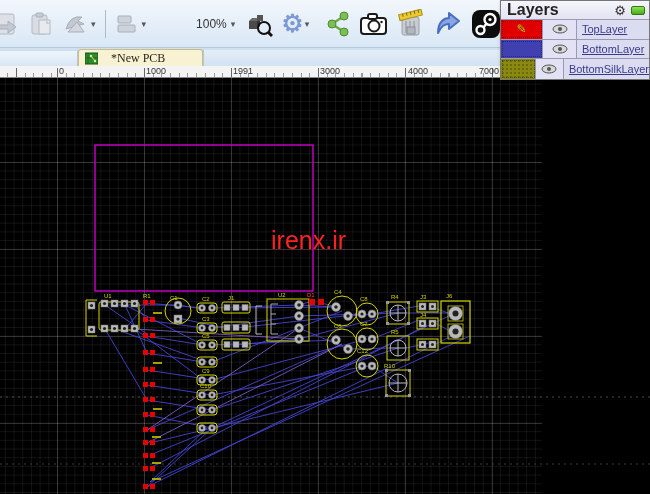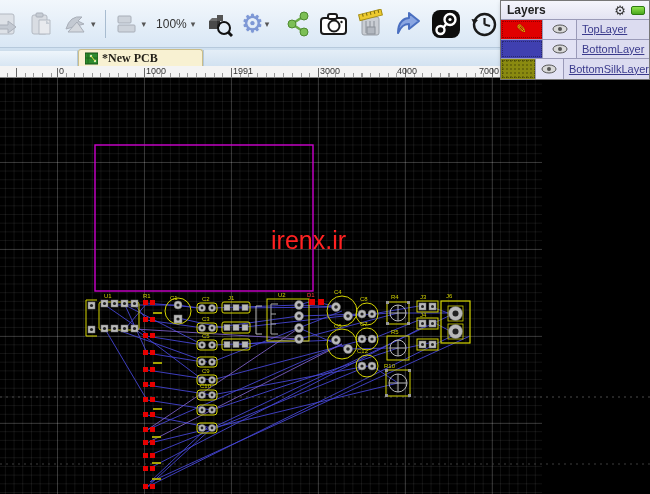--- a/index.html
+++ b/index.html
@@ -10,36 +10,36 @@
   
   .toolbar { height:48px; background:linear-gradient(#f2f7fc,#d9e7f5);
              border-bottom:1px solid #b6c9dc; display:flex; align-items:center;
              padding-left:0; }
   .tbtn { display:flex; align-items:center; justify-content:center;
           height:34px; padding:0 4px; }
   .tbtn svg { display:block; }
   .caret { font-size:9px; color:#555; margin-left:1px; }
   .tsep { width:1px; height:28px; background:#a8bcd0; margin:0 5px; }
   .zoomctl { font-size:12px; color:#333; display:flex; align-items:center;
-             gap:3px; padding:0 6px; }
+             gap:3px; padding:0 6px;margin-left:40px; }
   .gear-glyph { font-size:25px; color:#7e98d6; line-height:1;
                 text-shadow:0 0 1px #5c7cc6; }
 
   
   .tabbar { height:18px; background:#cfe0f0; border-bottom:1px solid #aac2d8;
             position:relative; }
   .tab-lead { position:absolute; left:0; top:2px; width:78px; height:16px;
               background:linear-gradient(#eef5fb,#d8e6f3);
               border-right:1px solid #b4c8da; border-top:1px solid #cdddeb;}
   .tab-active { position:absolute; left:78px; top:1px; width:125px; height:17px;
                 background:#f8f1d2; border:1px solid #c9bd8a; border-bottom:none;
                 border-radius:3px 3px 0 0; display:flex; align-items:center;
                 gap:4px; padding:0 6px; }
-  .tab-active .tlabel { font-family:"Liberation Serif", serif; font-weight:bold;
-                        font-size:12px; color:#221f18; white-space:nowrap; }
+  .tab-active .tlabel { font-family:"Liberation Serif", serif; font-weight:normal;
+                        font-size:12px; color:#221f18; white-space:nowrap;margin-left:9px; }
   .tab-trail { position:absolute; left:203px; right:0; top:2px; height:16px;
                background:linear-gradient(#e4eef7,#d2e2f1); border-left:1px solid #b4c8da;}
 
   
   .ruler { position:relative; height:12px; background:#f4f4f4;
            border-bottom:1px solid #888; overflow:hidden; }
   .ruler-minor { position:absolute; left:0; right:0; bottom:0; height:4px;
     background:repeating-linear-gradient(90deg,#999 0 1px,transparent 1px 8.7px);
     background-position-x:57px; }
   .ruler-major { position:absolute; left:0; right:0; bottom:0; height:9px;
@@ -58,21 +58,21 @@
     background-position:57px -3px, 57px -3px, 57px -3px, 57px -3px; }
   .canvas svg { position:absolute; left:0; top:0; }
   .watermark { position:absolute; left:271px; top:148px; font-size:25px;
                color:#ff2222; letter-spacing:0px; }
 
   
   .layers { position:absolute; top:0; right:0; width:150px; background:#dfdff2;
             border:1px solid #777; box-shadow:2px 2px 5px rgba(0,0,0,.35); z-index:20; }
   .layers-header { height:19px; background:linear-gradient(#f5f5fc,#e3e3f2);
                    border-bottom:1px solid #9a9ab8; display:flex; align-items:center; }
-  .layers-title { font-size:12px; font-weight:bold; color:#222; padding-left:6px; flex:1; }
+  .layers-title { font-size:16px; font-weight:bold; color:#222; padding-left:6px; flex:1; }
   .lgear { font-size:13px; color:#333; line-height:1; margin-right:5px; }
   .ltoggle { width:14px; height:9px; background:linear-gradient(#8fe24e,#4aa81e);
              border:1px solid #2c7a10; border-radius:2px; margin-right:4px; }
   .lrow { display:flex; height:19.5px; border-bottom:1px solid #9a9ab8; }
   .lrow:last-child { border-bottom:none; }
   .lswatch { width:42px; border-right:1px solid #9a9ab8; position:relative;
              display:flex; align-items:center; justify-content:center;
              outline:1px dotted rgba(0,0,0,.35); outline-offset:-2px; }
   .sw-top { background:#e00000; } .sw-bottom { background:#4040b0; }
   .sw-topsilk { background:#ffff00; }
@@ -221,21 +221,21 @@
     <div class="tab-trail"></div>
   </div>
 
   <div class="ruler">
     <div class="ruler-minor"></div>
     <div class="ruler-major"></div>
     <span class="rlabel" style="left:59px">0</span>
     <span class="rlabel" style="left:146px">1000</span>
     <span class="rlabel" style="left:233px">1991</span>
     <span class="rlabel" style="left:320px">3000</span>
-    <span class="rlabel" style="left:397px">4000</span>
+    <span class="rlabel" style="left:408px">4000</span>
     <span class="rlabel" style="left:479px">7000</span>
   </div>
 
   <div class="canvas">
     <svg width="650" height="416" viewBox="0 0 650 416">
 
       <line x1="0" y1="319" x2="650" y2="319" stroke="#4a4a4a" stroke-width="1" stroke-dasharray="2,4"></line>
       <line x1="0" y1="386" x2="650" y2="386" stroke="#3c3c3c" stroke-width="1" stroke-dasharray="2,4"></line>
 
       <rect x="95" y="67" width="218" height="146" fill="none" stroke="#cc00cc" stroke-width="1.4"></rect>

